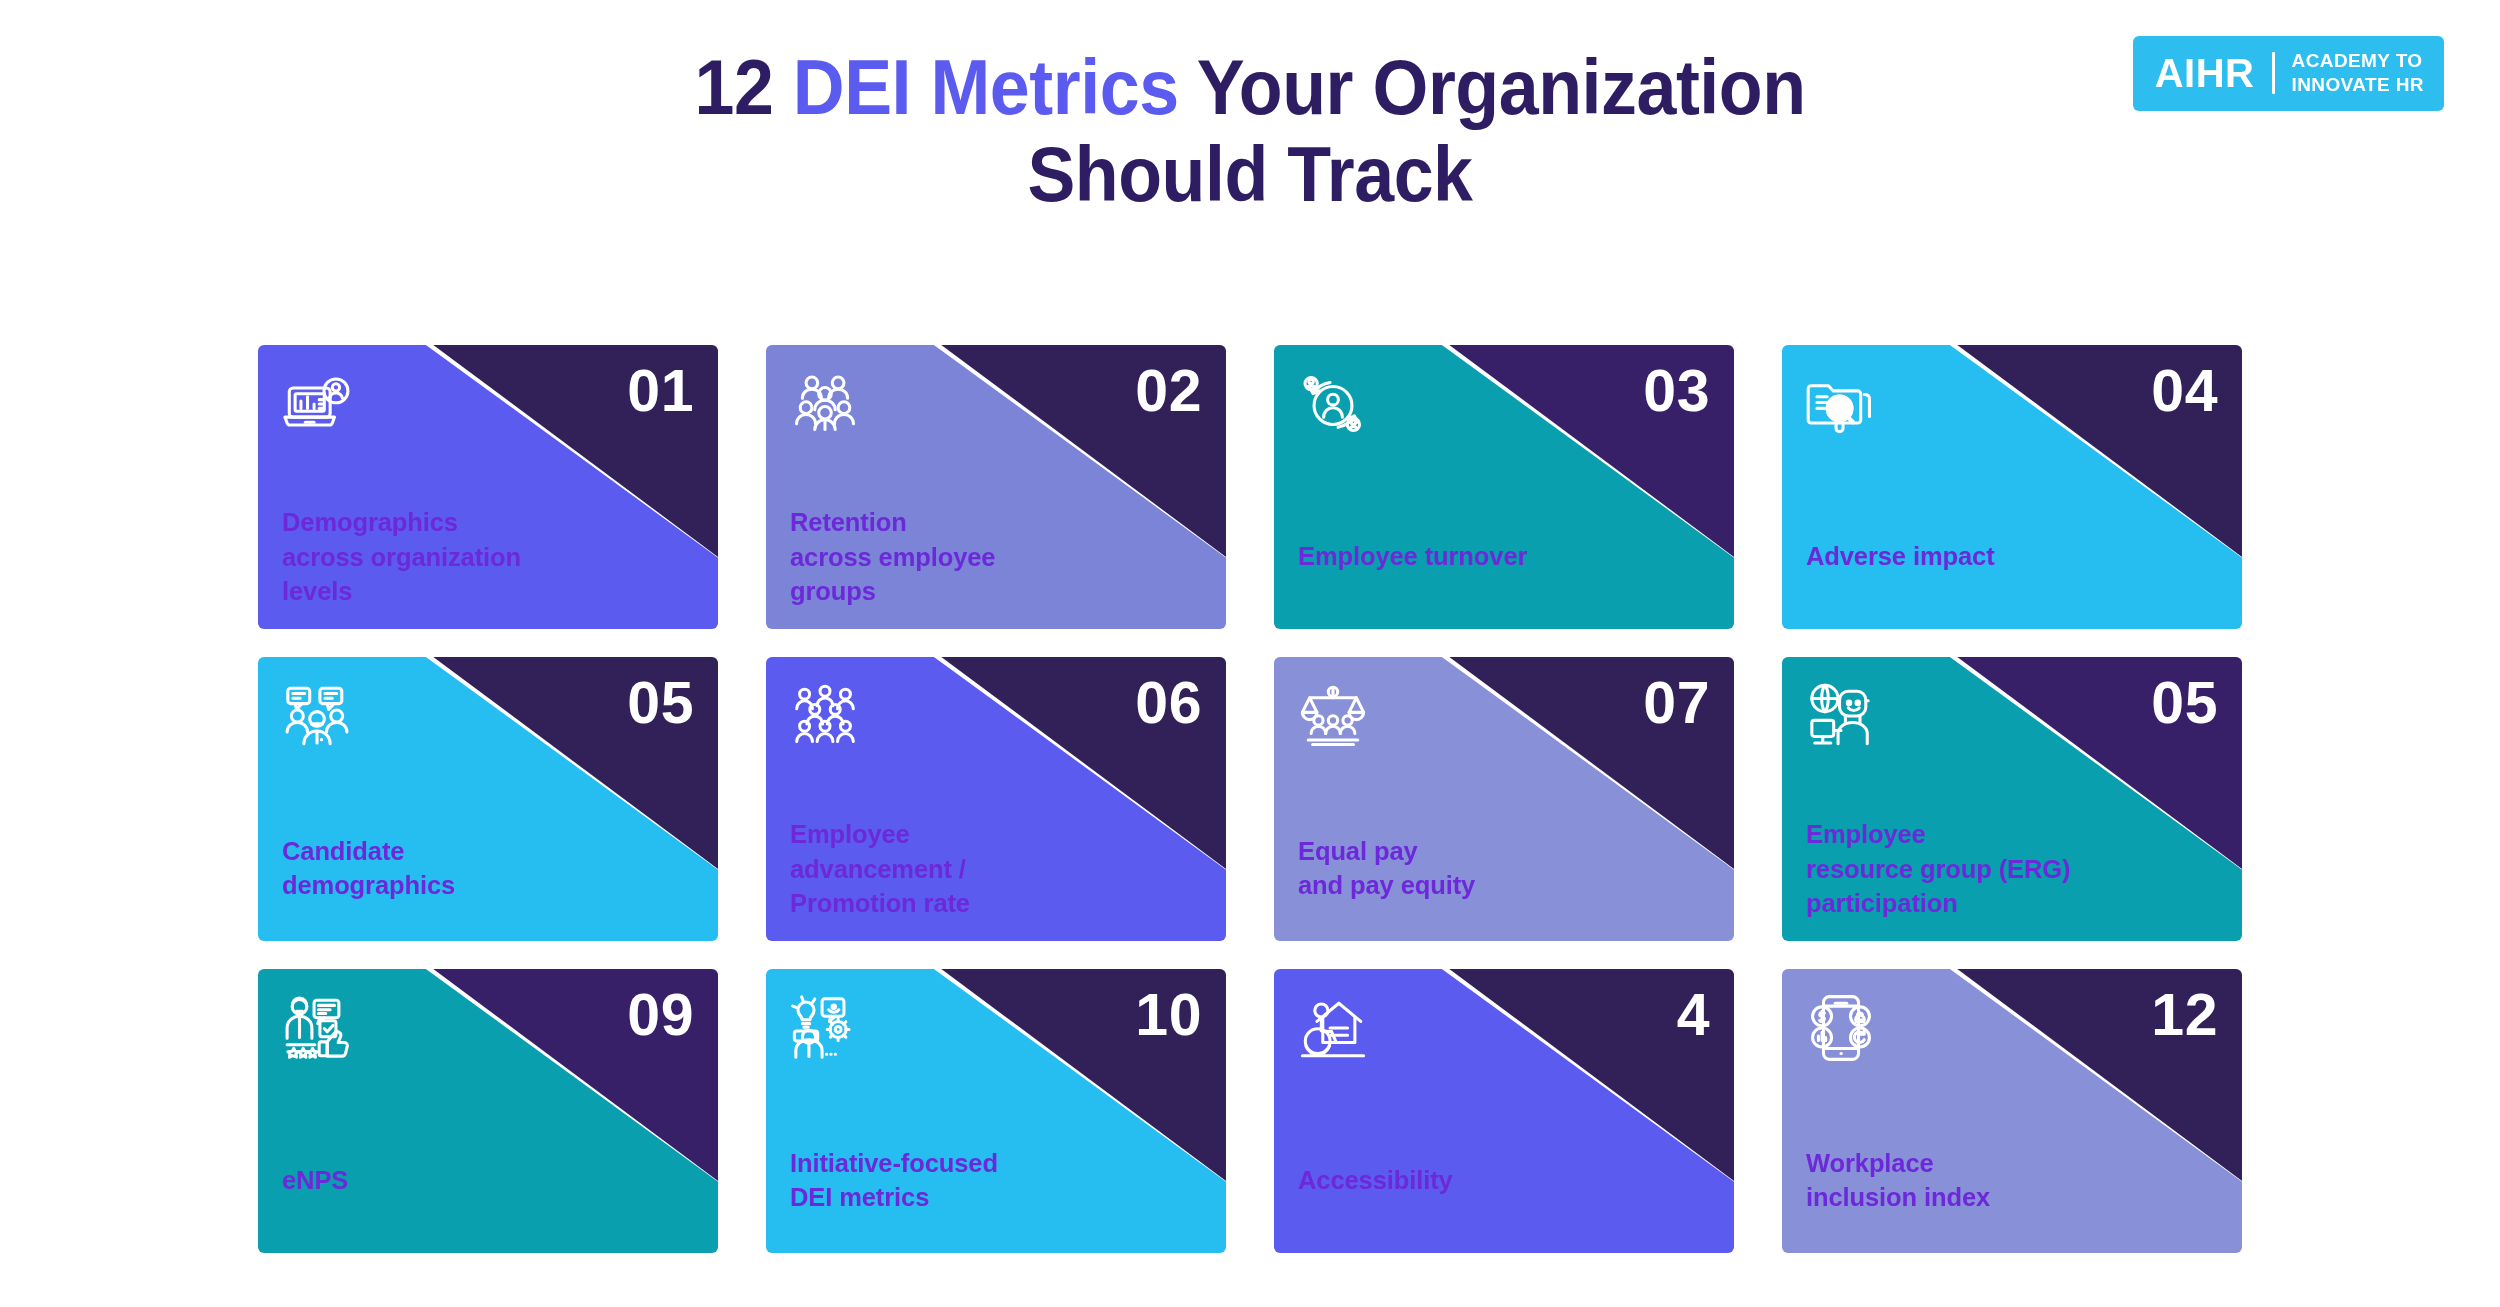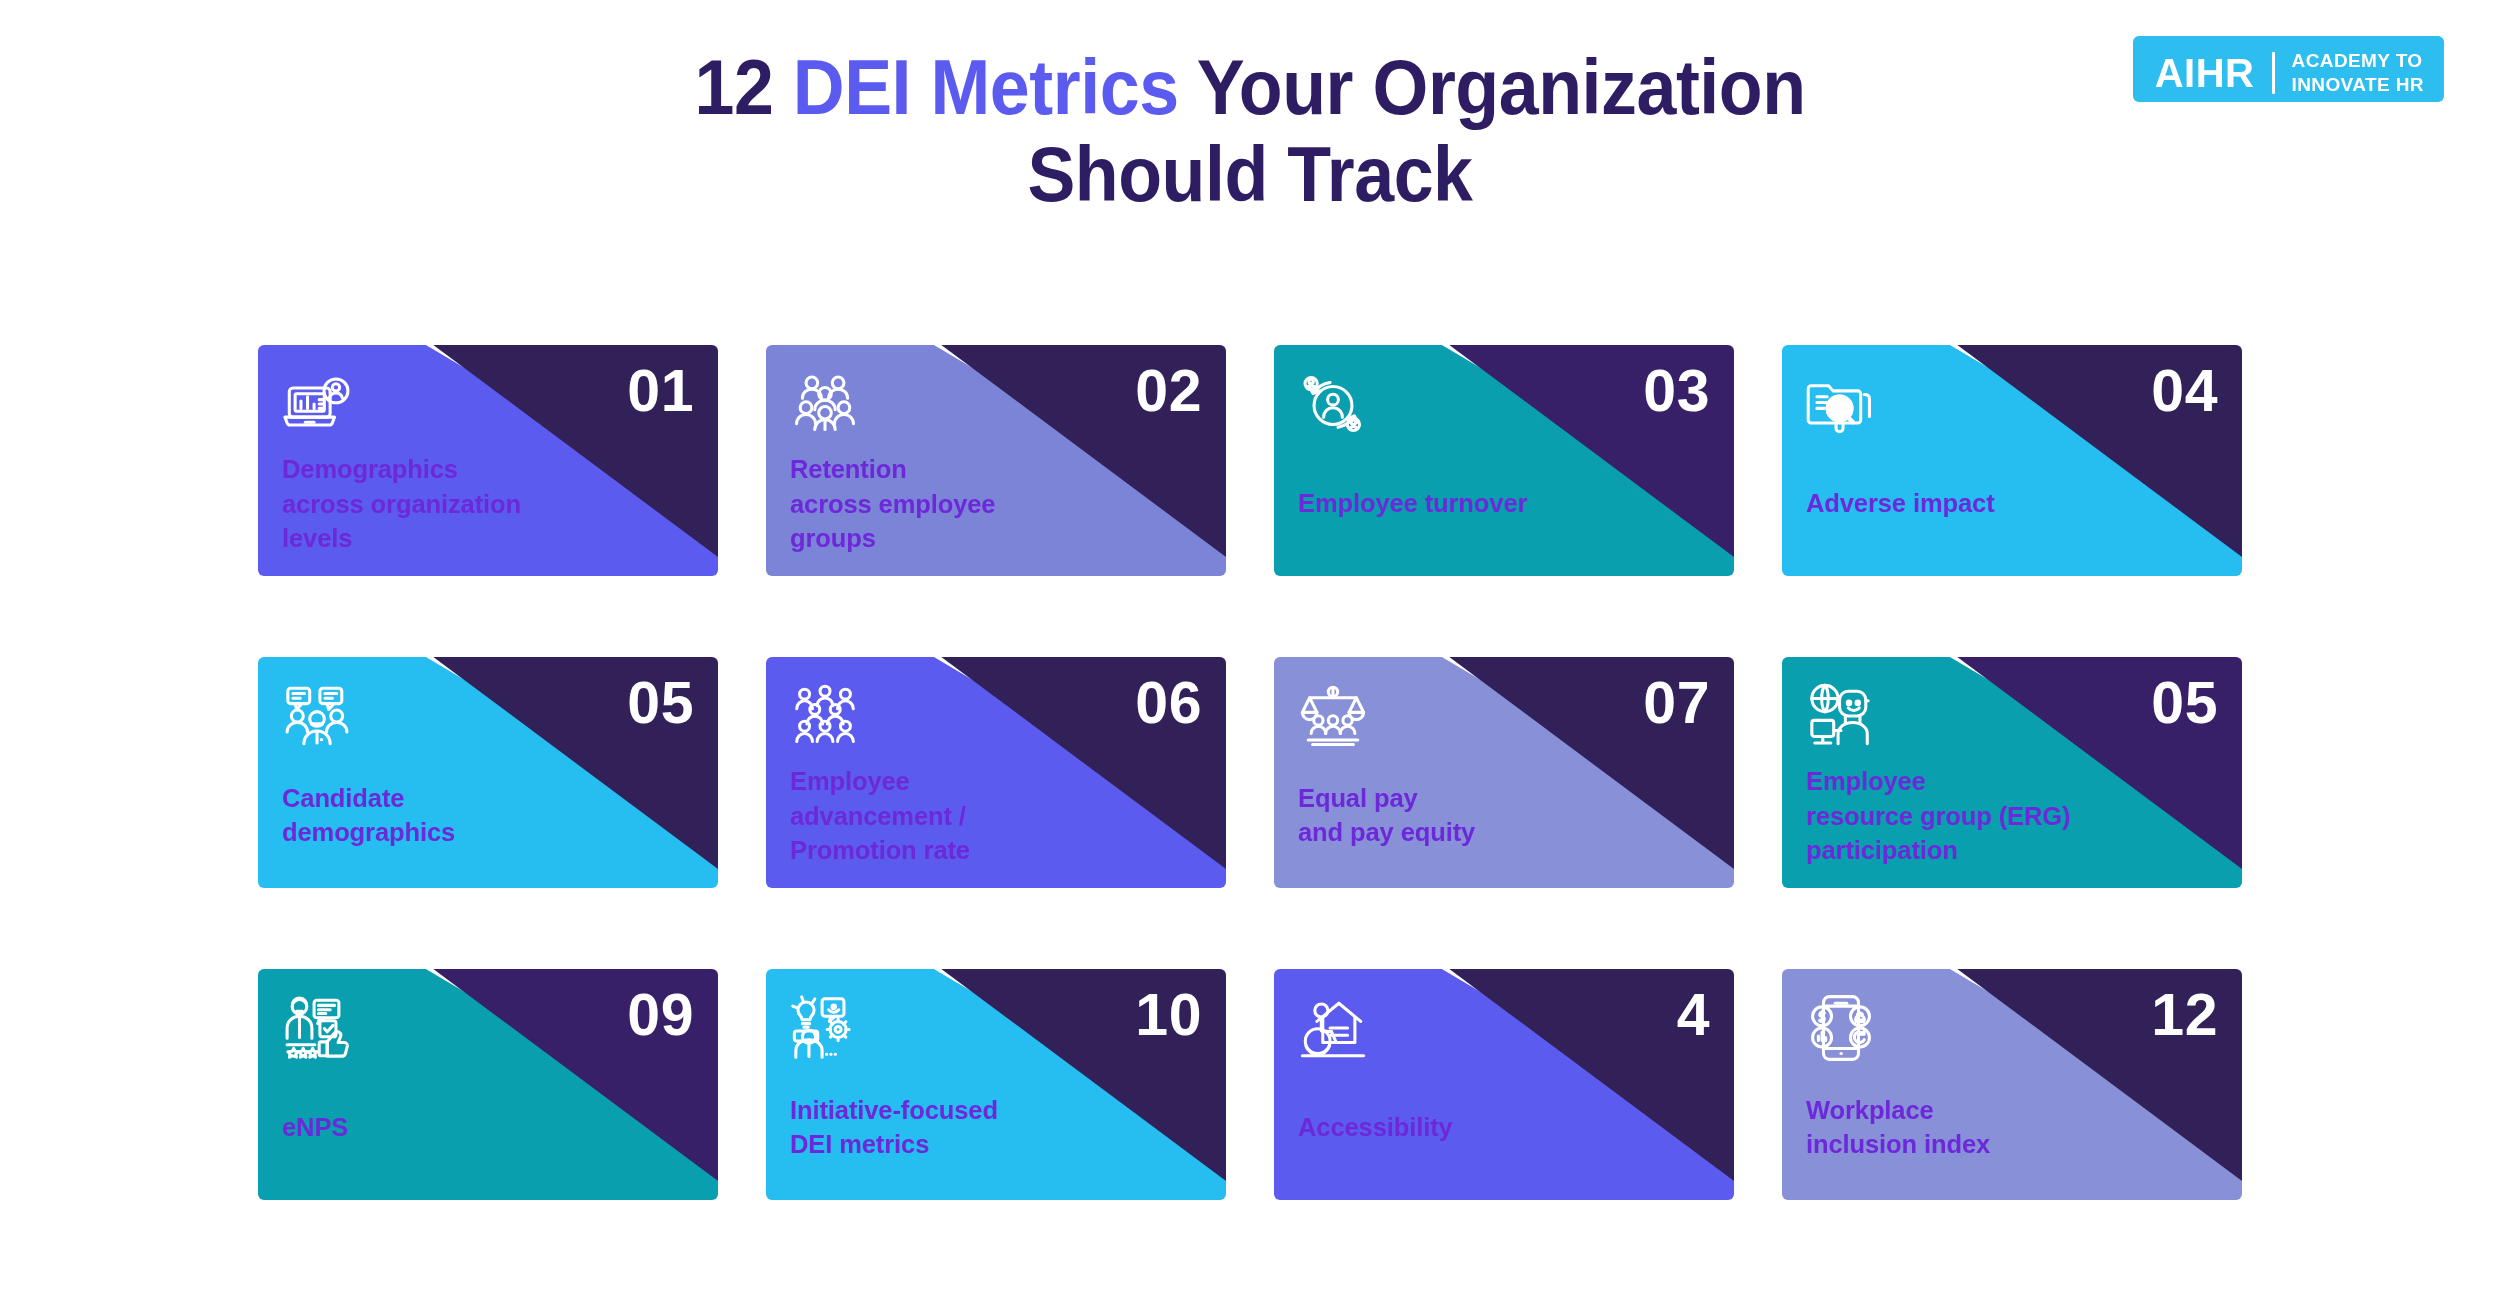--- a/index.html
+++ b/index.html
@@ -12,21 +12,21 @@
     position:relative;
   }
 
   
   #logo {
     position:absolute;
     top:36px; right:56px;
     background:#2DBDEE;
     border-radius:6px;
     display:flex; align-items:center;
-    padding:13px 20px 4px 22px;
+    padding:13px 20px 13px 22px;
     gap:17px;
   }
   #logo .logo-mark {
     color:#ffffff;
     font-size:40px;
     font-weight:bold;
     letter-spacing:0.5px;
     line-height:1;
     font-family:"Liberation Sans", sans-serif;
   }
@@ -65,21 +65,21 @@
     width:1986px;
     display:grid;
     grid-template-columns:repeat(4, 460px);
     grid-template-rows:repeat(3, 283px);
     column-gap:48px;
     row-gap:29px;
   }
 
   .card {
     position:relative;
-    width:460px; height:231px;
+    width:460px; height:284px;
     border-radius:6px;
     overflow:visible;
   }
   
   .card .body {
     position:absolute; inset:0;
     border-radius:6px;
   }
   
   .card .wedge {

